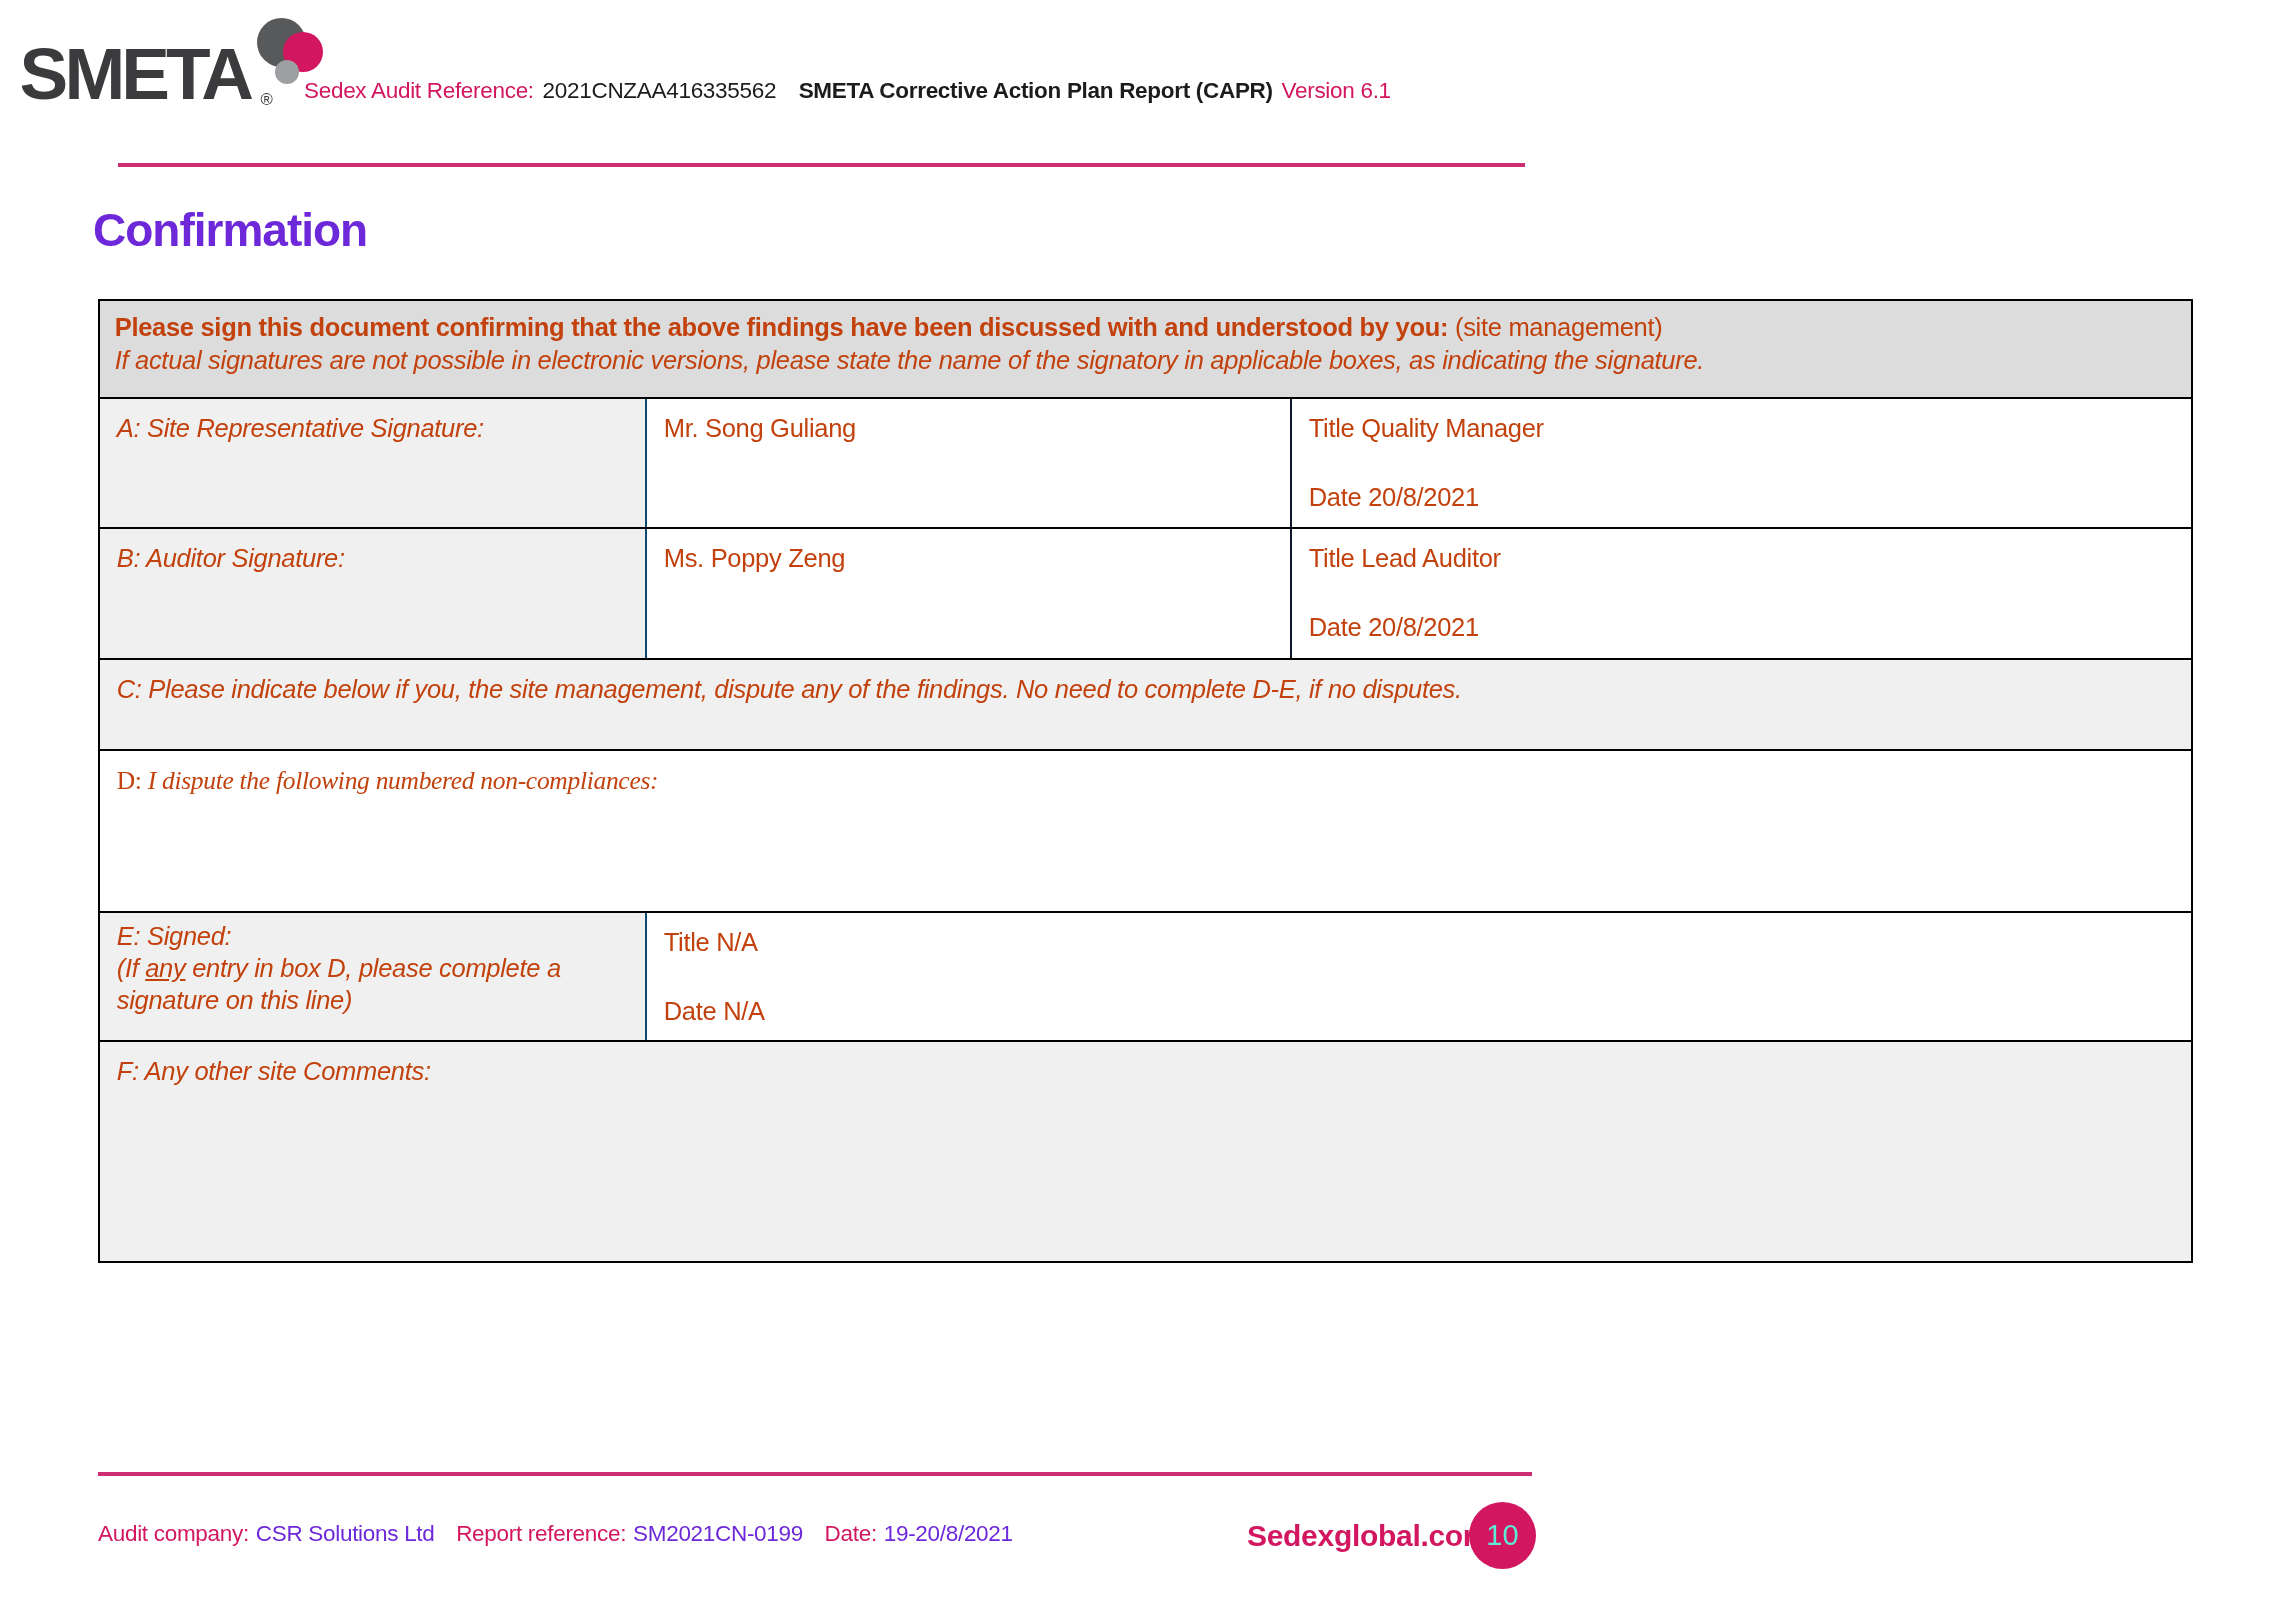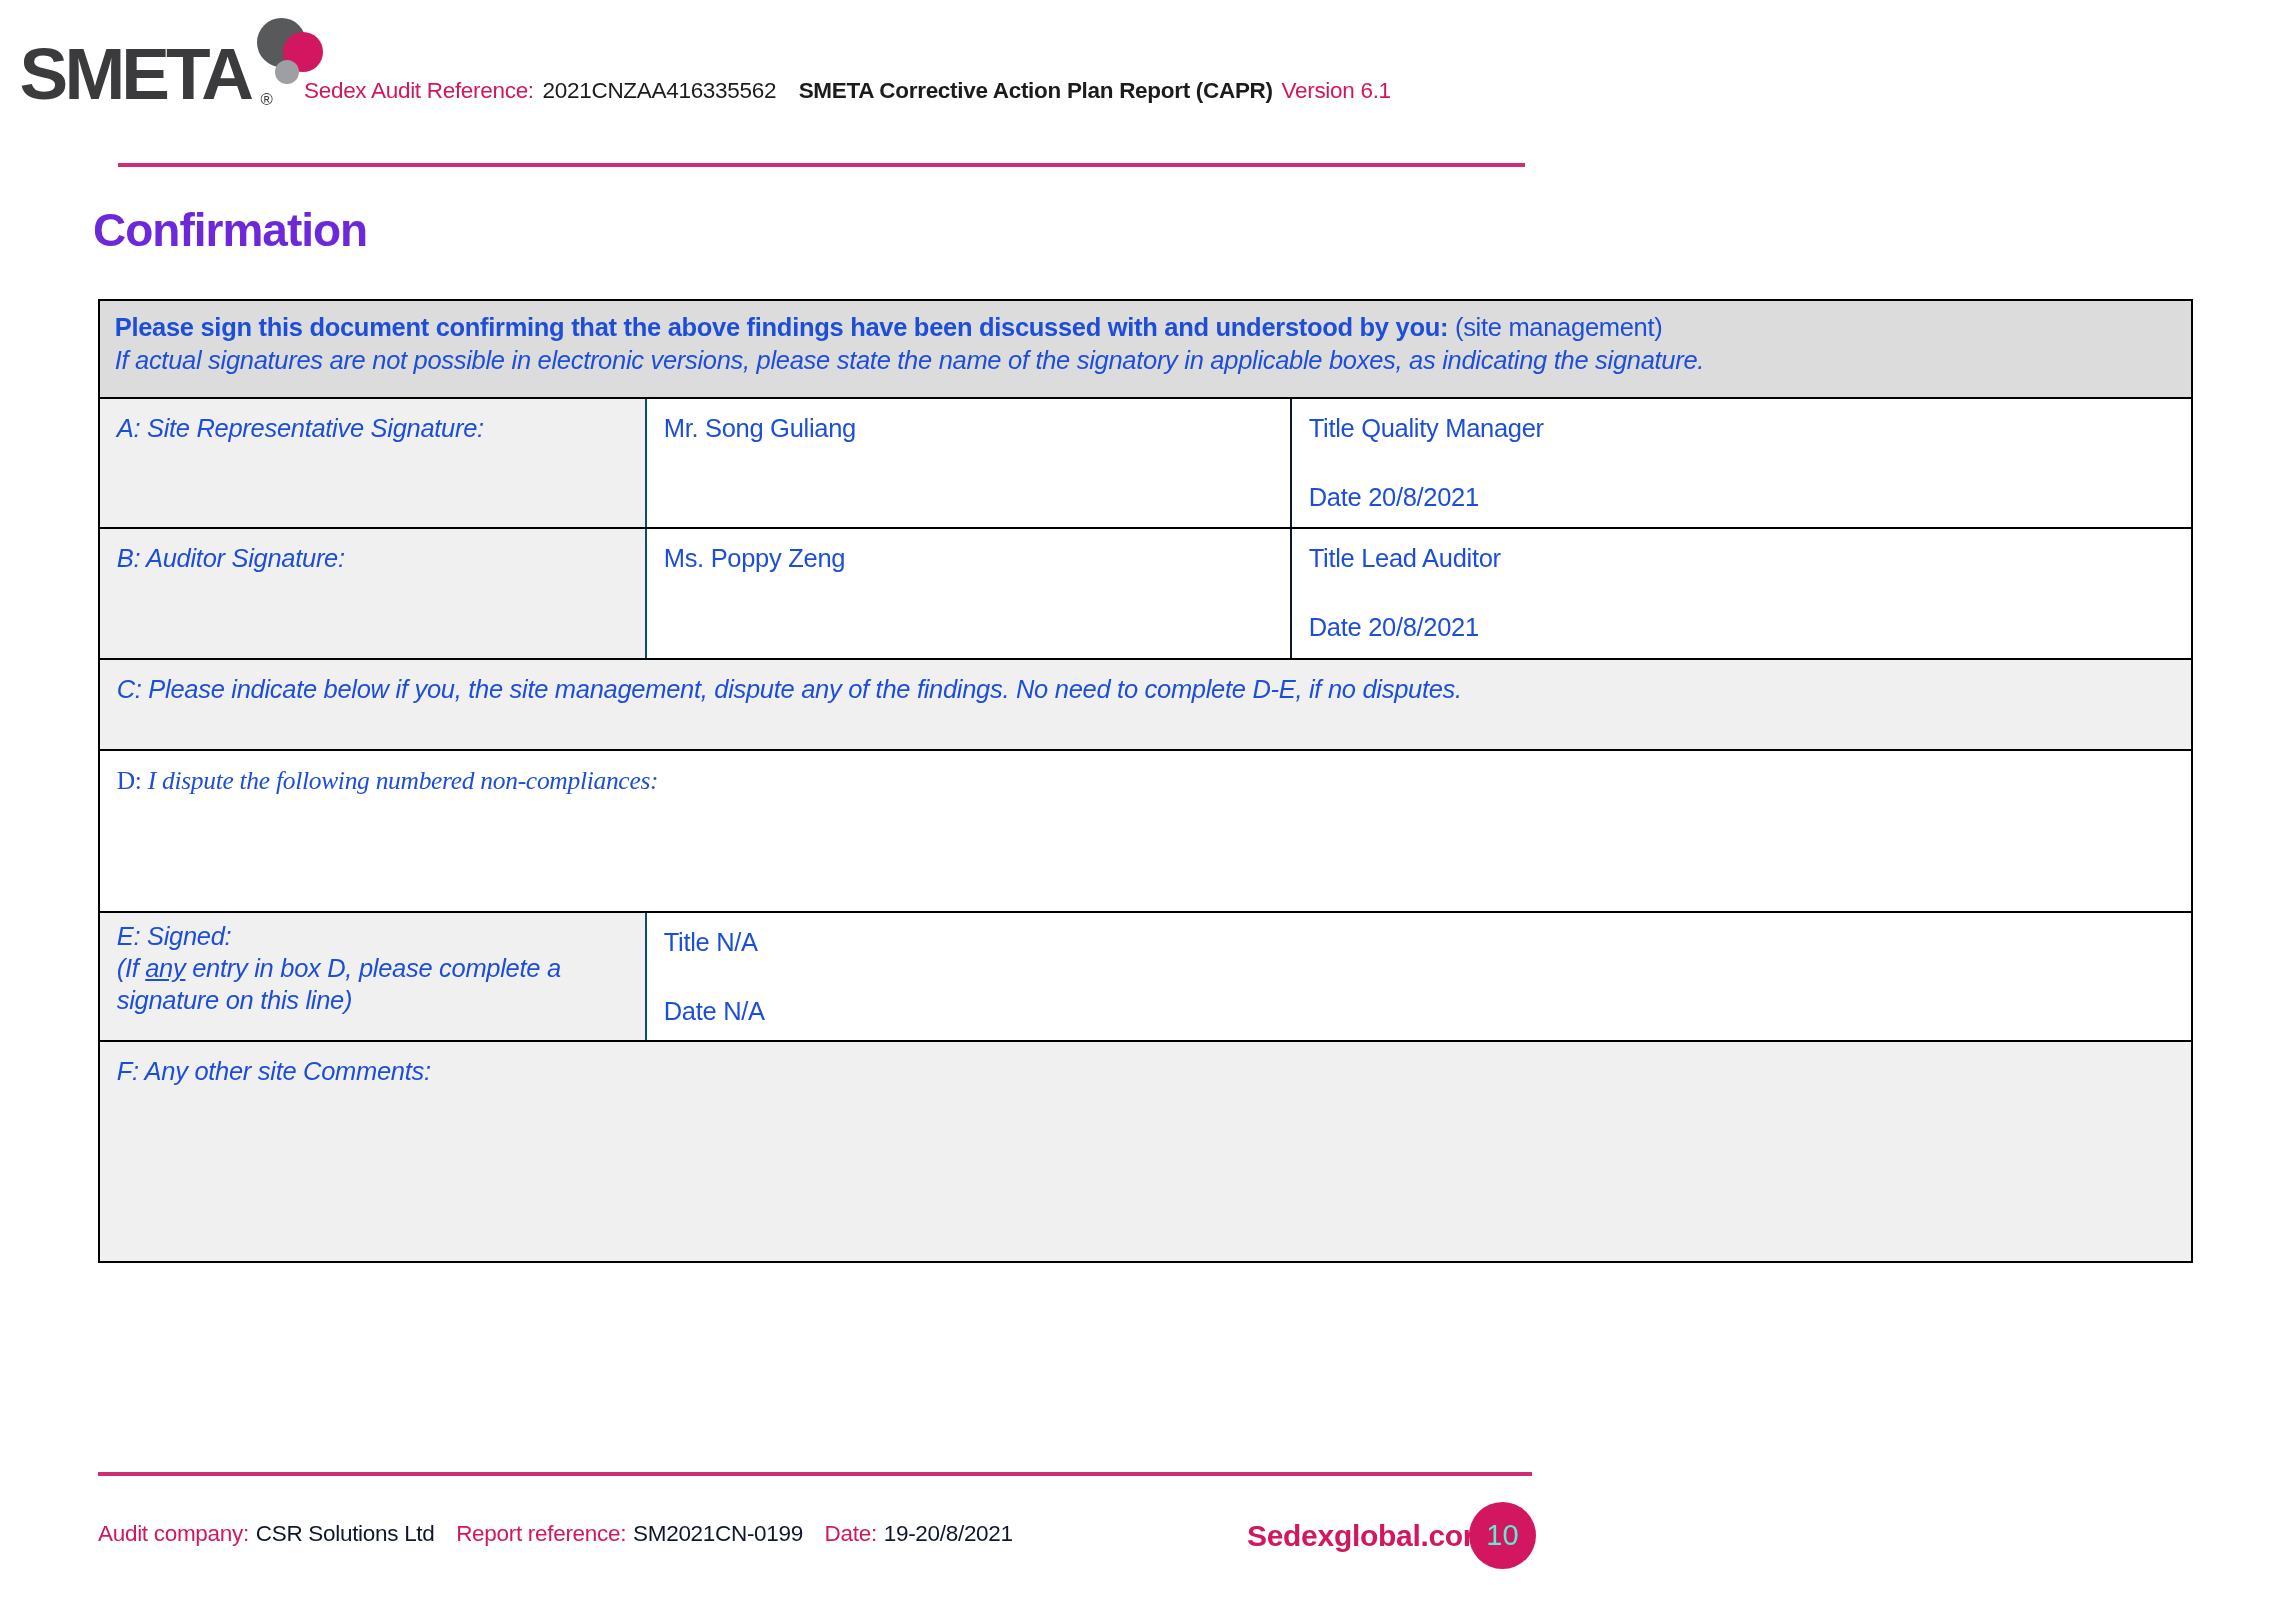--- a/index.html
+++ b/index.html
@@ -43,21 +43,21 @@
   .title {
     position: absolute; left: 93px; top: 203px;
     font-size: 46px; font-weight: 700; letter-spacing: -1px;
     color: #6d28d9;
   }
 
   
   .ctable {
     position: absolute; left: 98px; top: 299px; width: 2095px;
     border: 2.9px solid #000;
-    font-size: 25.5px; letter-spacing: -0.3px; color: #1d4ed8;
+    font-size: 25.5px; letter-spacing: -0.3px; color: #c2410c;
     background: #fff;
   }
   .trow { display: flex; border-bottom: 2.9px solid #000; }
   .trow:last-child { border-bottom: none; }
   .r-head { height: 98px; background: #dcdcdc; }
   .r-a { height: 130px; }
   .r-b { height: 131px; }
   .r-c { height: 91px;  background: #f0f0f0; }
   .r-d { height: 162px; font-family: Liberation Serif, serif; }
   .r-e { height: 129px; }
@@ -67,21 +67,21 @@
   .col2 { width: 645px; border-right: 2px solid #0f172a; background: #ffffff; }
   .col3 { flex: 1; background: #ffffff; }
   .full { width: 100%; }
   .r-head .cell { padding: 9.8px 14.7px; line-height: 1.32; }
   .r-e .col1 { padding-top: 7.8px; }
   .date-line { margin-top: 37px; }
 
   
   .footer-info { position: absolute; left: 98px; top: 1521px; font-size: 22.5px; letter-spacing: -0.3px; white-space: nowrap; }
   .footer-info .lbl { margin-right: 6.9px; }
-  .footer-info .val { margin-right: 21.6px; color: #0f172a; }
+  .footer-info .val { margin-right: 21.6px; color: #6d28d9; }
   .sedex-link {
     position: absolute; left: 1247px; top: 1519px;
     font-size: 30px; font-weight: 700; color: #d2165f; letter-spacing: -0.3px;
     text-decoration: none;
   }
   .page-badge {
     position: absolute; left: 1469px; top: 1502px;
     width: 67px; height: 67px; border-radius: 50%;
     background: #d2165f; color: #5eead4;
     display: flex; align-items: center; justify-content: center;

